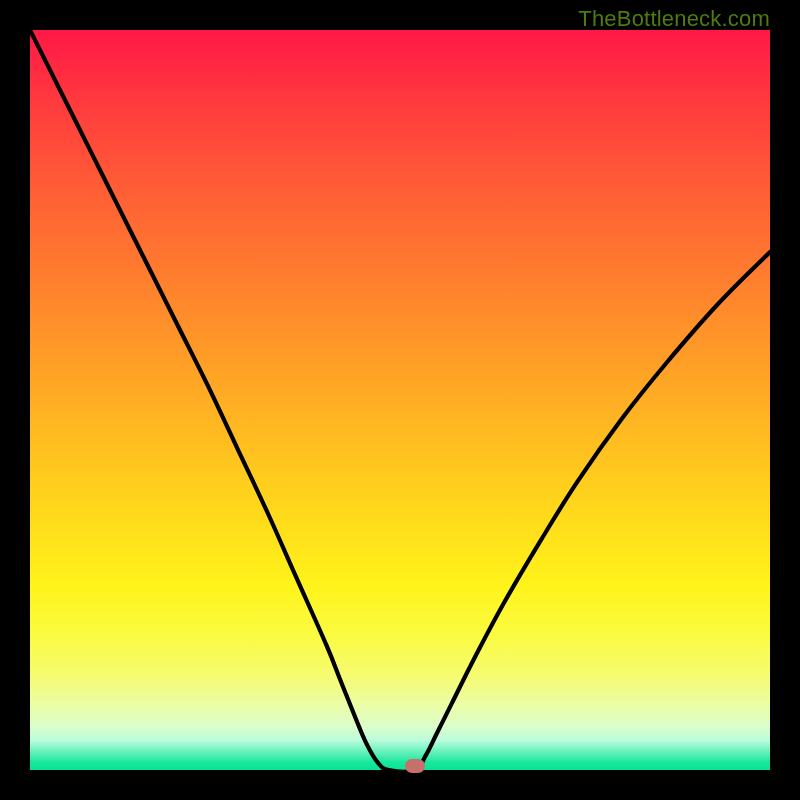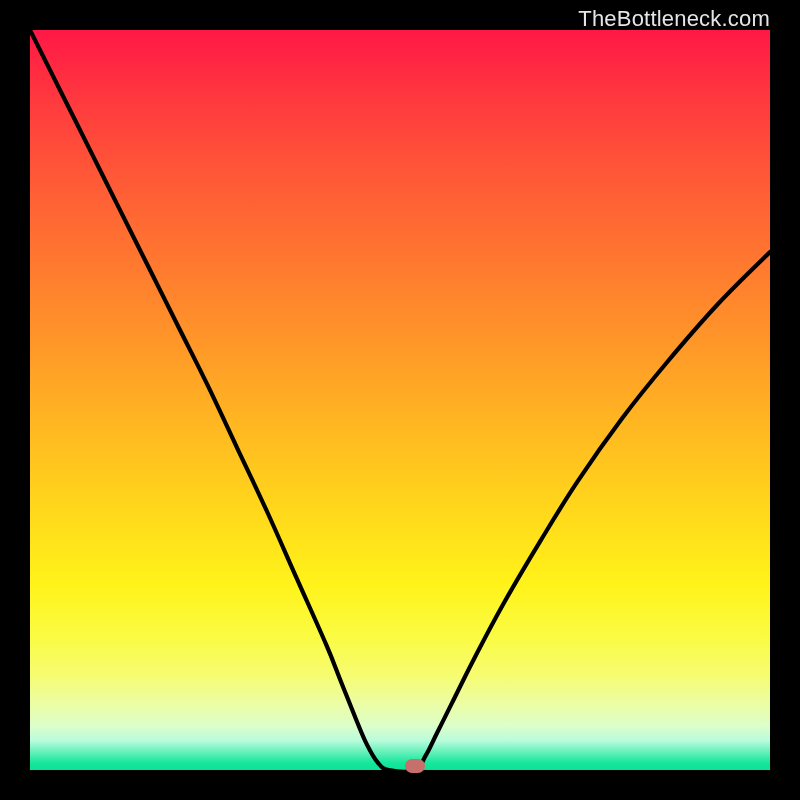--- a/index.html
+++ b/index.html
@@ -40,21 +40,21 @@
       #ddfec9 94%,
       #b9fcdc 96%,
       #69f1bc 97.5%,
       #17e79c 99%,
       #0be296 100%);
   }
   .watermark {
     position: absolute;
     top: 6px;
     right: 30px;
-    color: #e5e5e5;
+    color: #4d7c0f;
     font-size: 22px;
     font-weight: 400;
     letter-spacing: 0.2px;
   }
   svg.curve {
     position: absolute;
     top: 0;
     left: 0;
     width: 740px;
     height: 740px;

